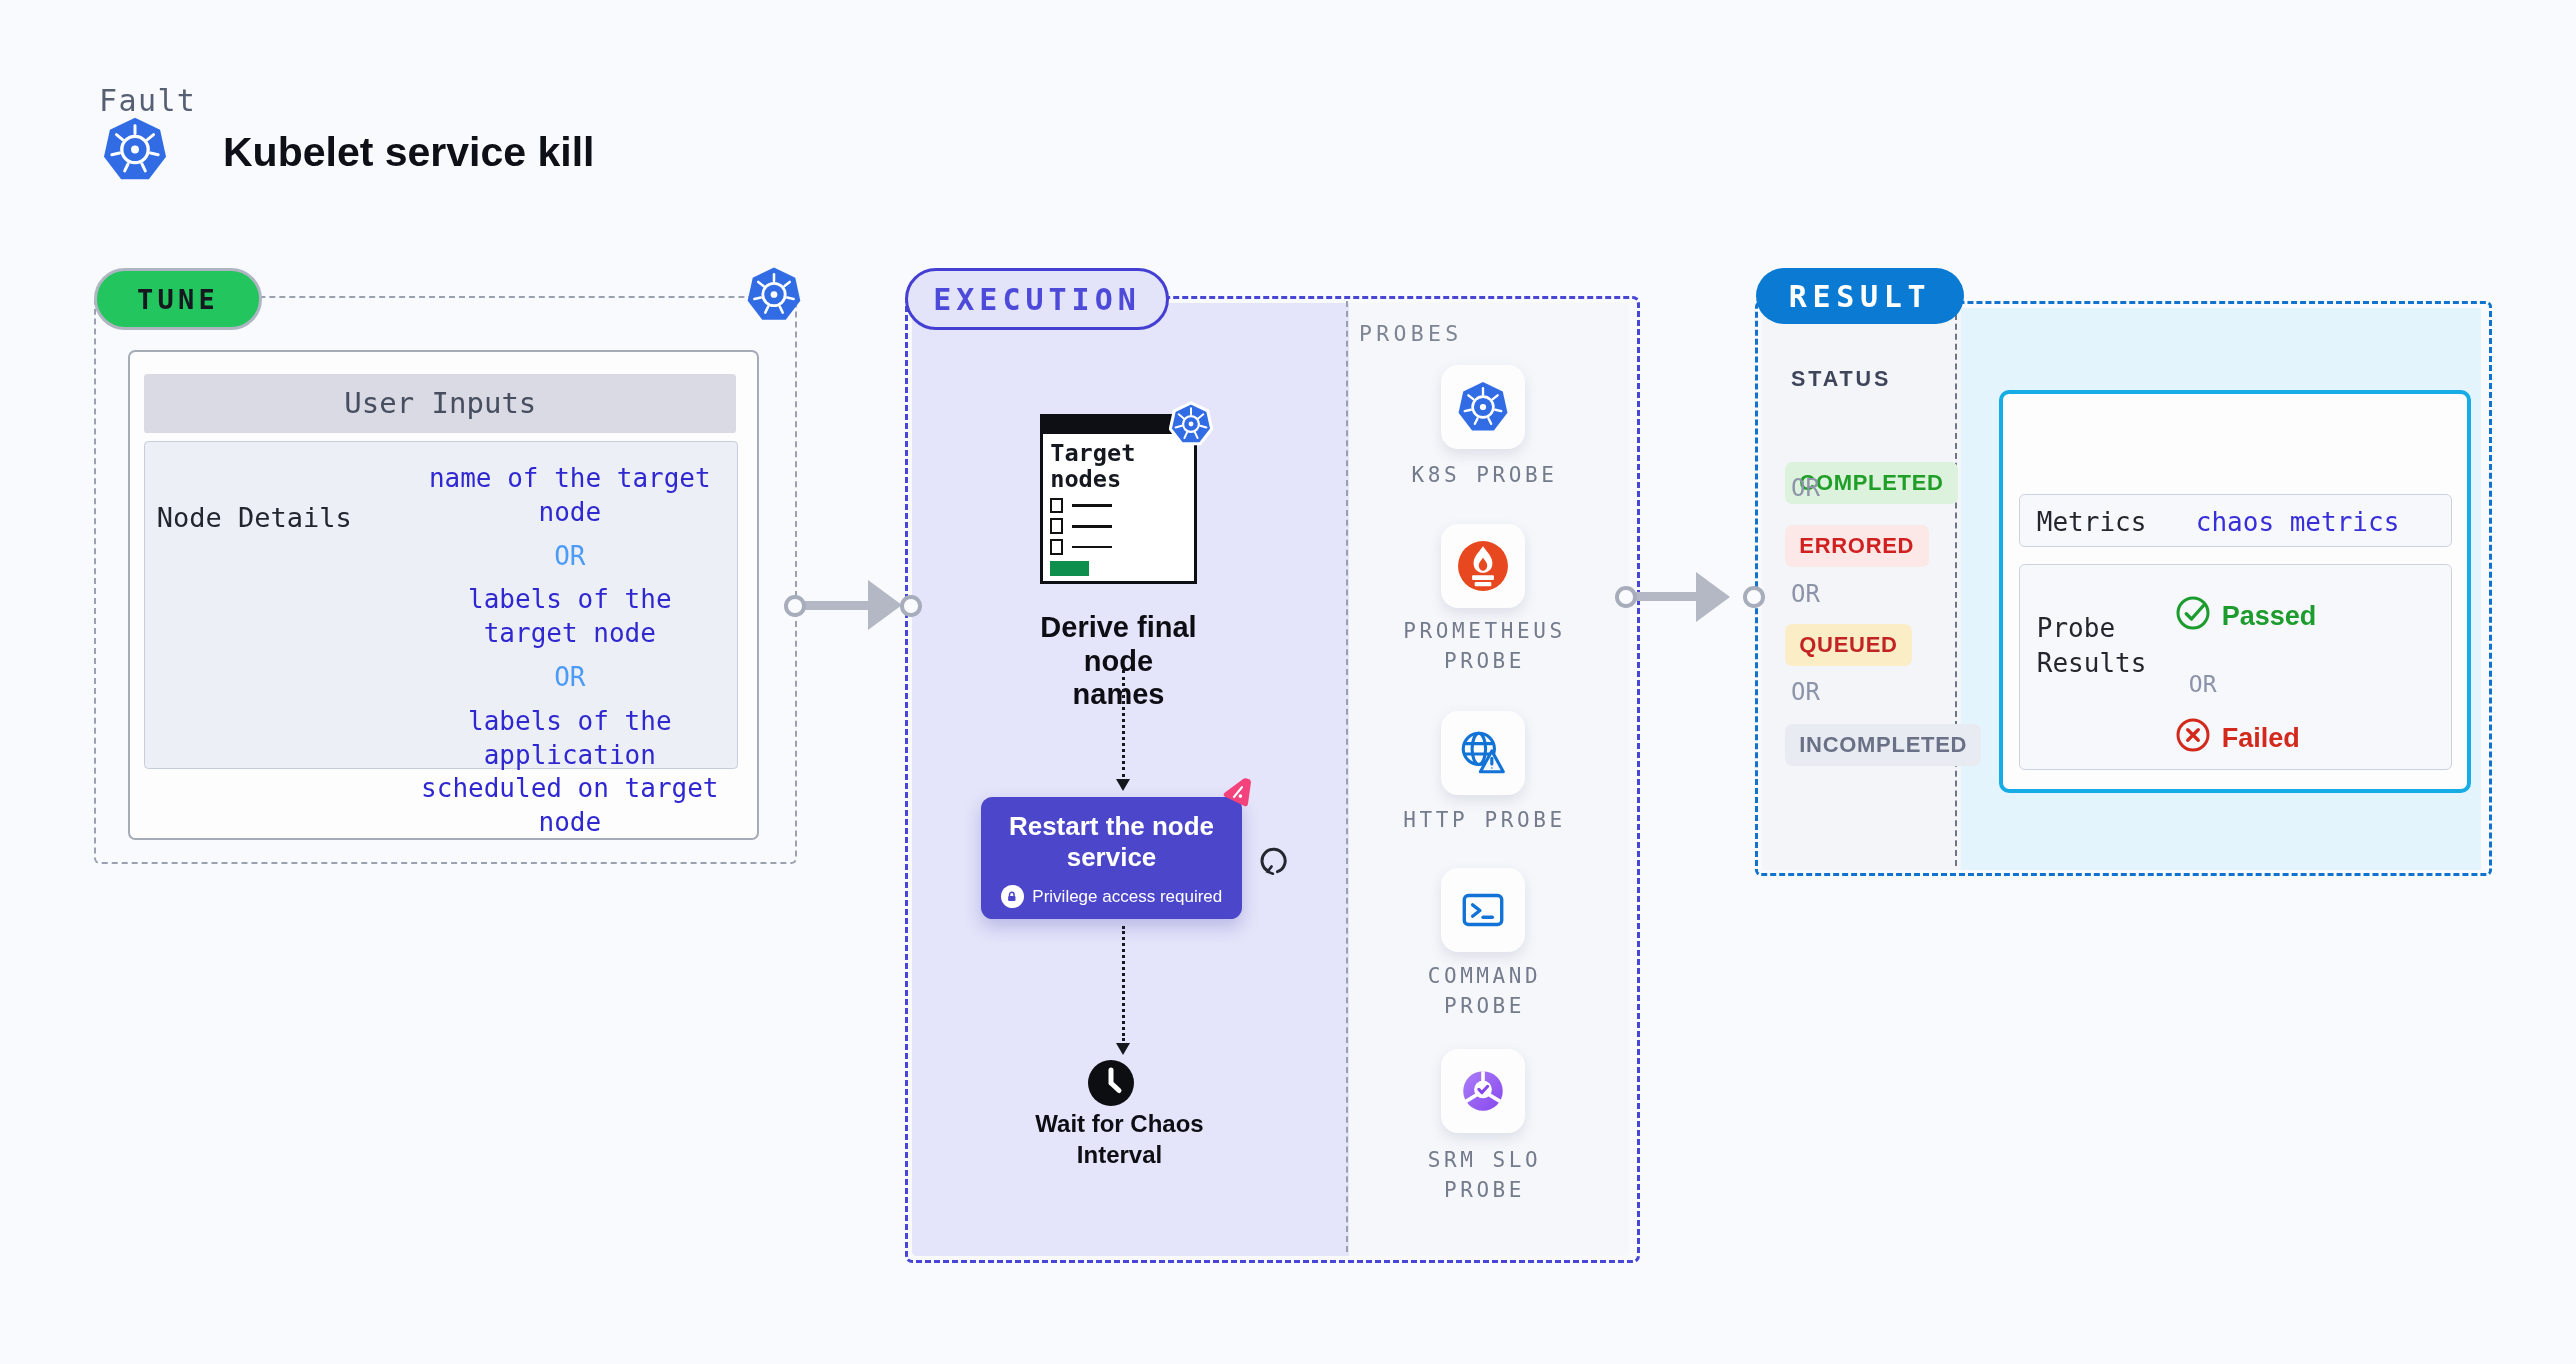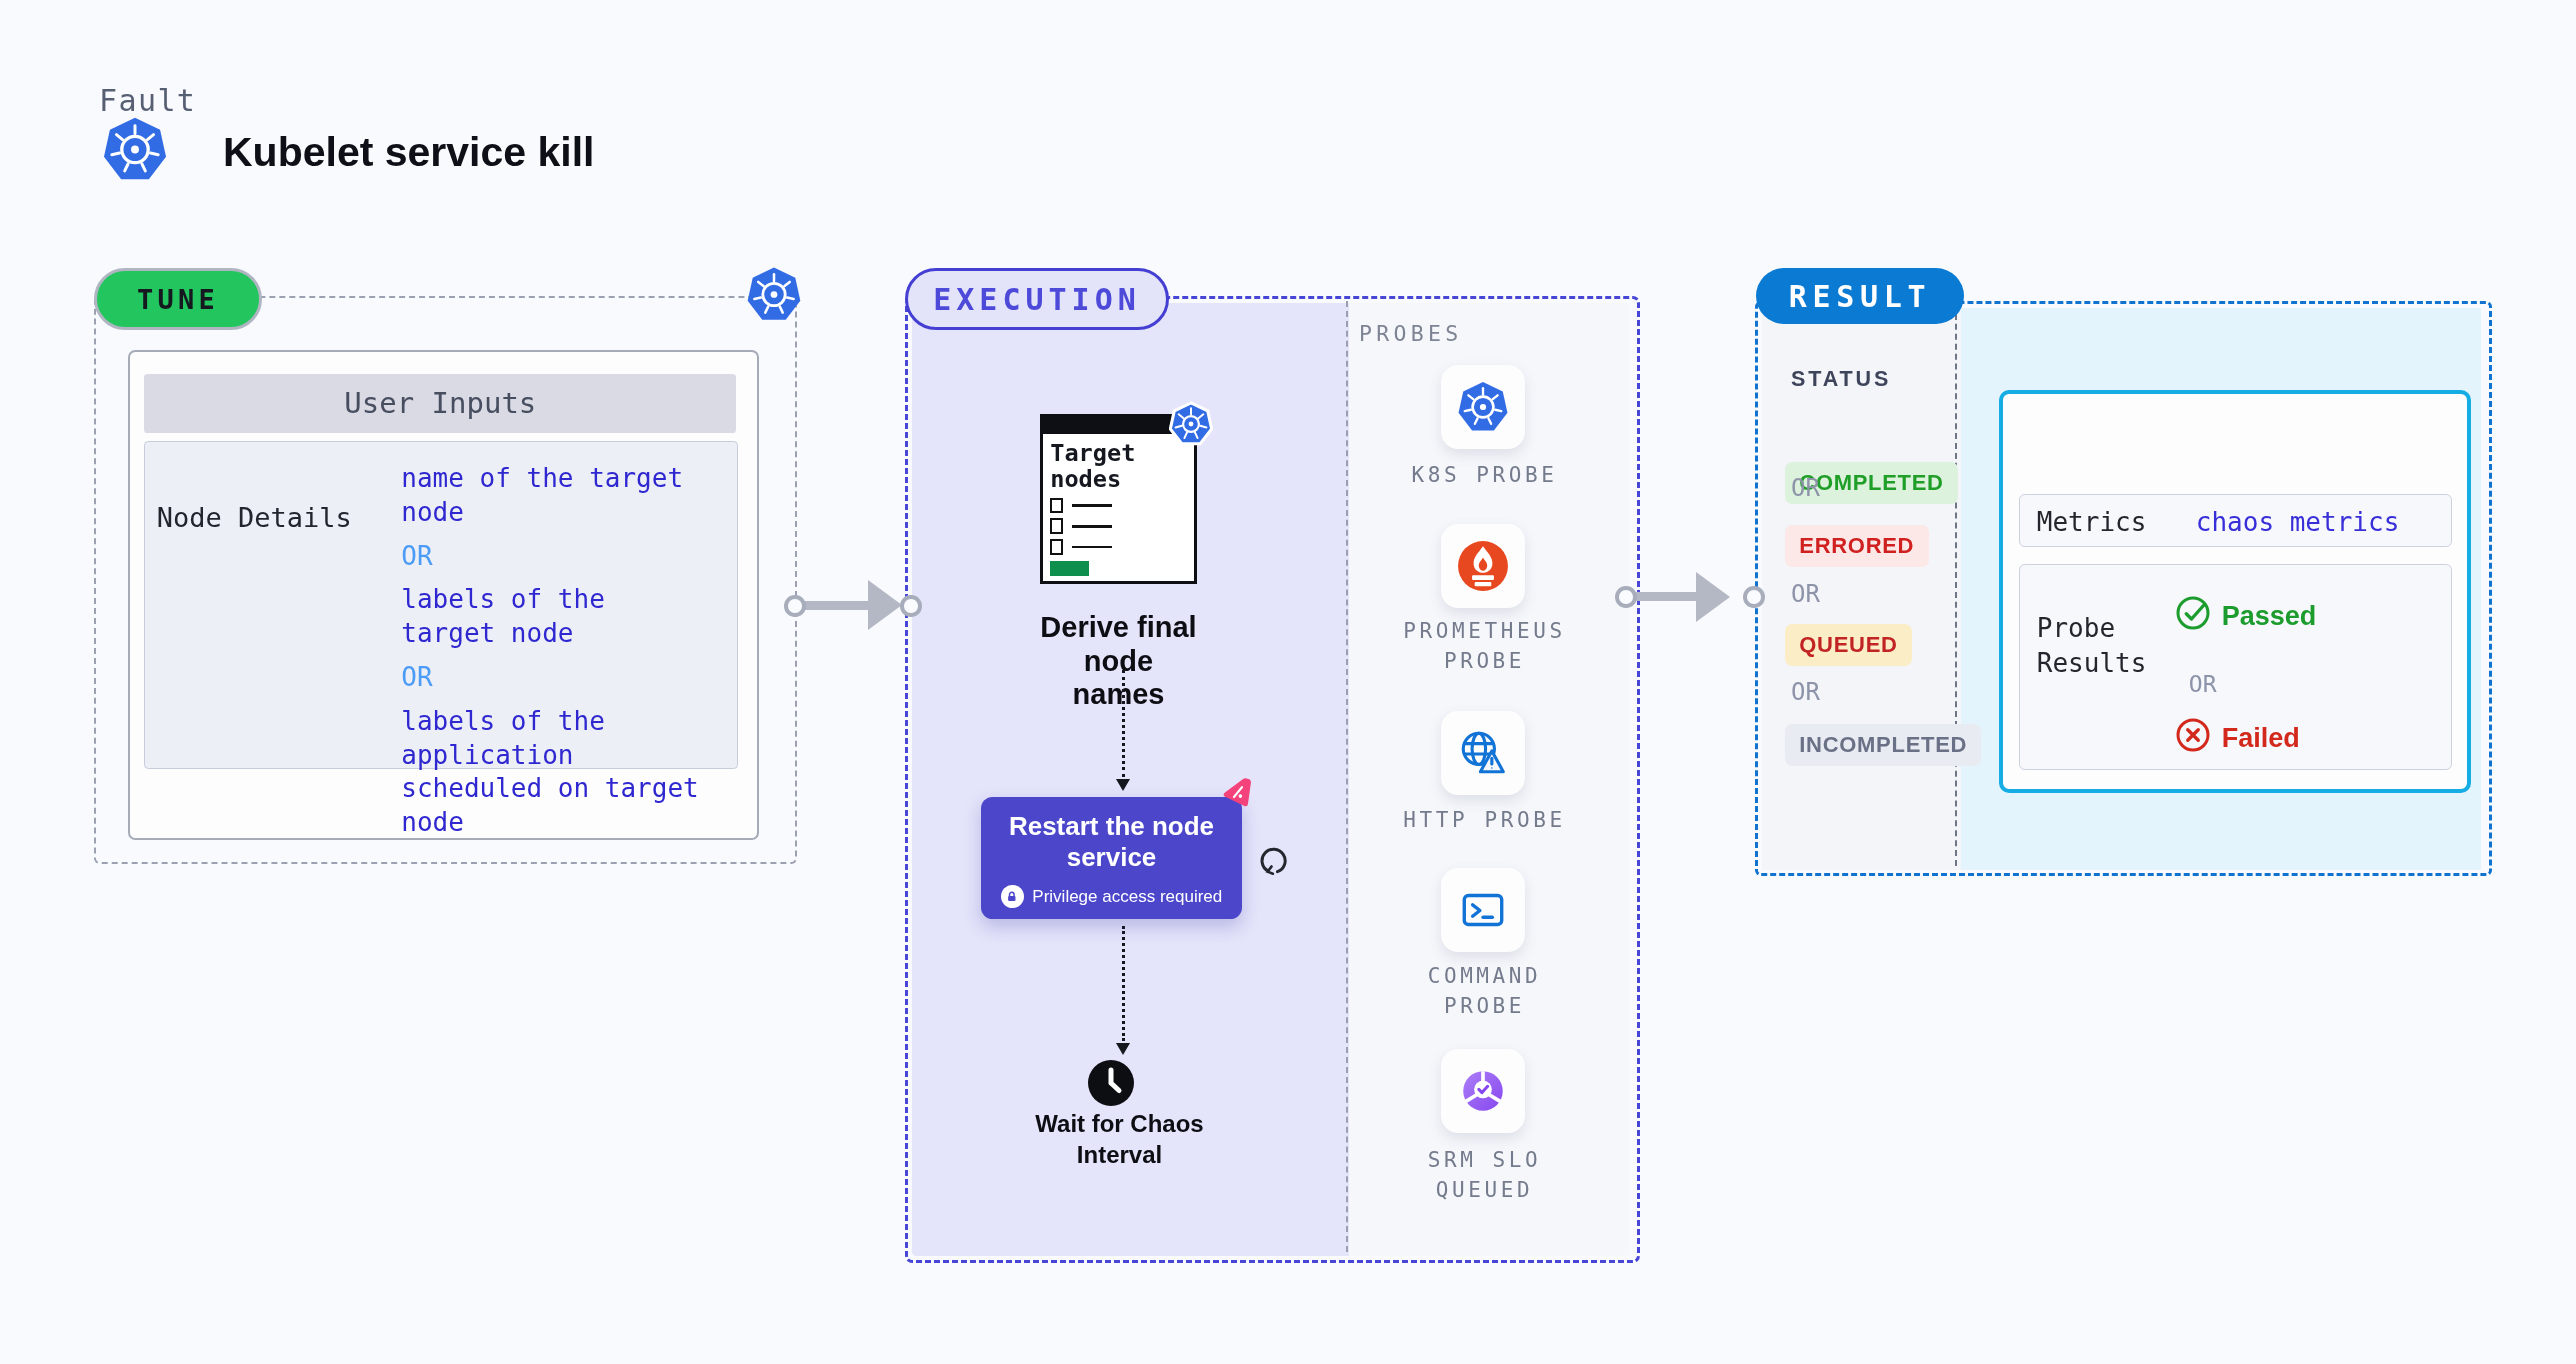--- a/index.html
+++ b/index.html
@@ -14,21 +14,21 @@
   .kicker{left:99px;top:54px;font-size:30px;color:#575f73;letter-spacing:1.4px;margin-top:29px;}
   .title-icon{left:102px;top:116px;width:66px;height:67px;}
   .page-title{left:195px;top:129px;font-size:41px;font-weight:bold;color:#0d1017;margin-left:28px;}
 
   
   .tune-box{left:94px;top:296px;width:699px;height:564px;border:2.9px dashed #9ba1b0;border-radius:5.7px;}
   .pill{display:flex;align-items:center;justify-content:center;border-radius:34px;font-weight:bold;}
   .tune-pill{left:94px;top:268px;width:162px;height:56px;background:#22c55e;border:3.6px solid #b0b5c2;
              font-size:27px;color:#15181f;letter-spacing:4.3px;z-index:3;}
   .tune-k8s{left:746px;top:266px;width:56px;height:57px;z-index:3;}
-  .ui-card{left:128px;top:350px;width:627px;height:486px;background:#fdfdfe;border:2.9px solid #a6abb8;border-radius:7.2px;}
+  .ui-card{left:128px;top:350px;width:627px;height:486px;background:#fdfdfe;border:2.9px solid #a6abb8;border-radius:7.2px;text-align:center;}
   .ui-header{left:14.3px;top:21.5px;width:592px;height:59px;background:#d9dae3;border-radius:3.6px;
              display:flex;align-items:center;justify-content:center;font-size:29px;color:#474e60;}
   .ui-cell{left:14.3px;top:89px;width:592px;height:326px;background:#edeff7;border:1.4px solid #c7ccdb;border-radius:4.3px;}
   .node-details{left:11.5px;top:60px;font-size:27px;color:#21252d;}
   .values{left:256px;top:20px;width:337px;font-size:26px;line-height:1.3;}
   .val{color:#2f28d0;}
   .or-blue{color:#4c9cf6;margin:10px 0;}
 
   
   .conn-circle{width:21.5px;height:21.5px;border-radius:50%;background:#fafbfe;border:4.3px solid #a8adbc;box-sizing:border-box;z-index:4;}
@@ -314,21 +314,21 @@
       <g stroke="#fff" stroke-width="7">
         <line x1="50" y1="50" x2="50" y2="12"></line>
         <line x1="50" y1="50" x2="83" y2="70"></line>
         <line x1="50" y1="50" x2="17" y2="70"></line>
       </g>
       <circle cx="50" cy="47" r="17" fill="#fff"></circle>
       <path d="M42 47 l6 6 l11 -12" stroke="#8747ef" stroke-width="6" fill="none" stroke-linecap="round" stroke-linejoin="round"></path>
     </svg>
   </div>
   <div class="abs probe-label mono pre" style="top:1145px;">SRM SLO
-QUEUED</div>
+PROBE</div>
 
   <div class="abs conn-circle" style="left:1615px;top:586px;"></div>
   <div class="abs conn-line" style="left:1635px;top:592px;width:64px;"></div>
   <div class="abs conn-head" style="left:1696px;top:572px;"></div>
   <div class="abs conn-circle" style="left:1743px;top:586px;"></div>
 
   <div class="abs result-box">
     <div class="abs result-fill-left"></div>
     <div class="abs result-fill-right"></div>
   </div>

